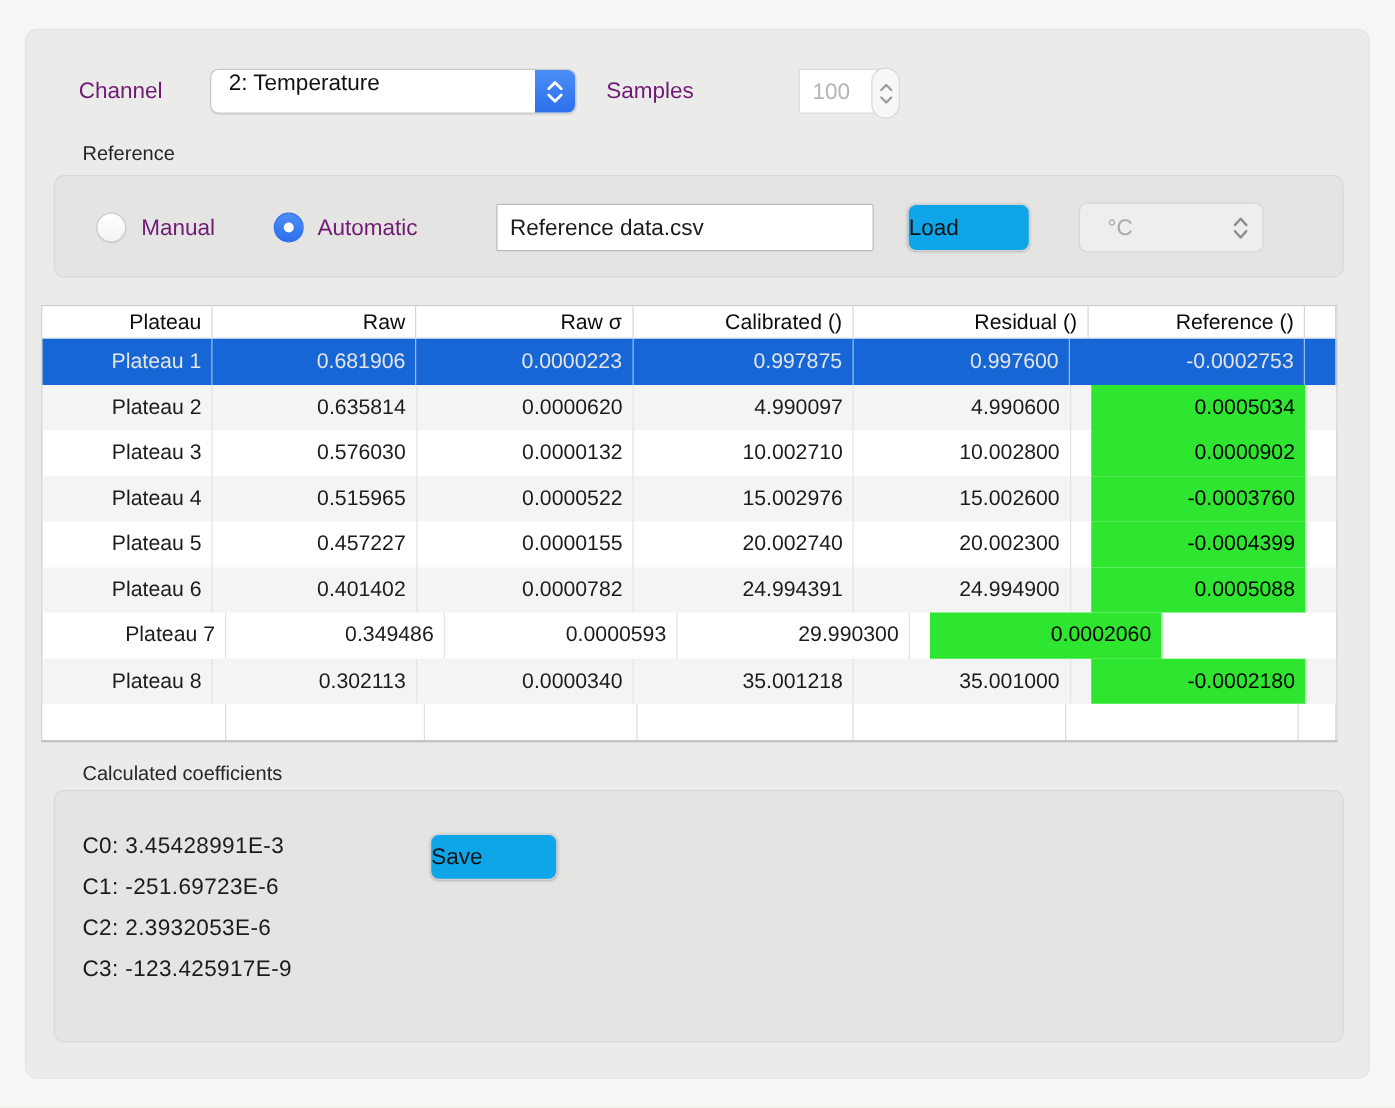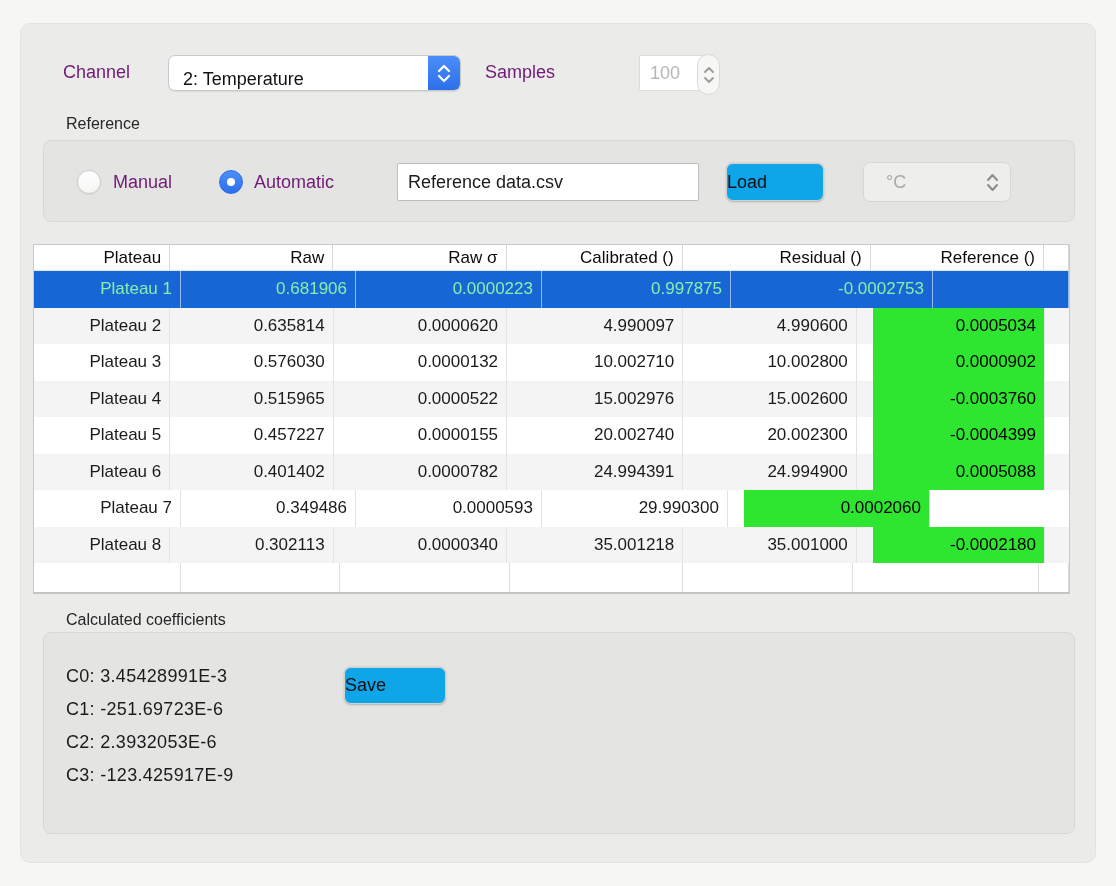--- a/index.html
+++ b/index.html
@@ -20,21 +20,21 @@
   .lbl { font-size:18px; color:#701a75; }
   .group-label { font-size:16px; color:#262626; }
   .groupbox {
     position:absolute; background:#e4e4e3; border:1px solid #d8d8d7; border-radius:8px;
   }
 
   
   .popup {
     position:absolute; background:#ffffff; border:1px solid #c9c9c8; border-radius:7px;
     box-shadow:0 1px 1px rgba(0,0,0,0.08);
-    display:flex; align-items:flex-end;
+    display:flex; align-items:flex-start;
   }
   .popup .popup-text { flex:1; padding-left:14px; font-size:18px; color:#111; }
   .popup .popup-cap {
     width:32px; align-self:stretch; border-radius:0 6px 6px 0;
     background:linear-gradient(#4b8ef9,#2d6fea);
     display:flex; flex-direction:column; align-items:center; justify-content:center; gap:1px;
   }
 
   
   .field {
@@ -81,21 +81,21 @@
   .thead-row { height:26px; background:#fff; border-bottom:1px solid #e4e4e4; }
   .cell {
     display:flex; align-items:center; justify-content:flex-end;
     padding-right:8px; border-right:1px solid #e3e3e3; overflow:hidden; white-space:nowrap;
   }
   .cell:last-child { border-right:none; }
   .c0{width:147px;} .c1{width:159px;} .c2{width:170px;} .c3{width:173px;}
   .c4{width:170px;} .c5{width:186px;} .c6{width:30px; flex:1;}
   .thead-row .cell { color:#0c0c0c; border-right:1px solid #d8d8d8; }
   .trow.even { background:#f4f4f5; }
-  .trow.selected { background:#1766d6; color:#86efac; }
+  .trow.selected { background:#1766d6; color:#e5e5e5; }
   .trow.selected .cell { border-right:1px solid rgba(255,255,255,.55); }
   .trow .cell.green { background:#2ee62f; color:#000; }
   .empty-row { display:flex; height:29px; background:#fff; }
   .empty-row .cell { border-right:1px solid #dedede; }
 
   
   .coef-line { font-size:18px; color:#1b1b1b; line-height:33px; letter-spacing:.3px; }
 
   svg.chev { display:block; }
 </style>
@@ -180,20 +180,21 @@
     <div class="cell c5">Residual ()</div>
     <div class="cell c4">Reference ()</div>
     <div class="cell c6"></div>
   </div>
   <div id="tbody">
       <div class="trow selected">
         <div class="cell c0">Plateau 1</div>
         <div class="cell c1">0.681906</div>
         <div class="cell c2">0.0000223</div>
         <div class="cell c3">0.997875</div>
+        <div class="cell c4">0.997600</div>
         <div class="cell c5">-0.0002753</div>
         <div class="cell c6"></div>
       </div>
       <div class="trow even">
         <div class="cell c0">Plateau 2</div>
         <div class="cell c1">0.635814</div>
         <div class="cell c2">0.0000620</div>
         <div class="cell c3">4.990097</div>
         <div class="cell c4">4.990600</div>
         <div class="cell c5 green">0.0005034</div>

